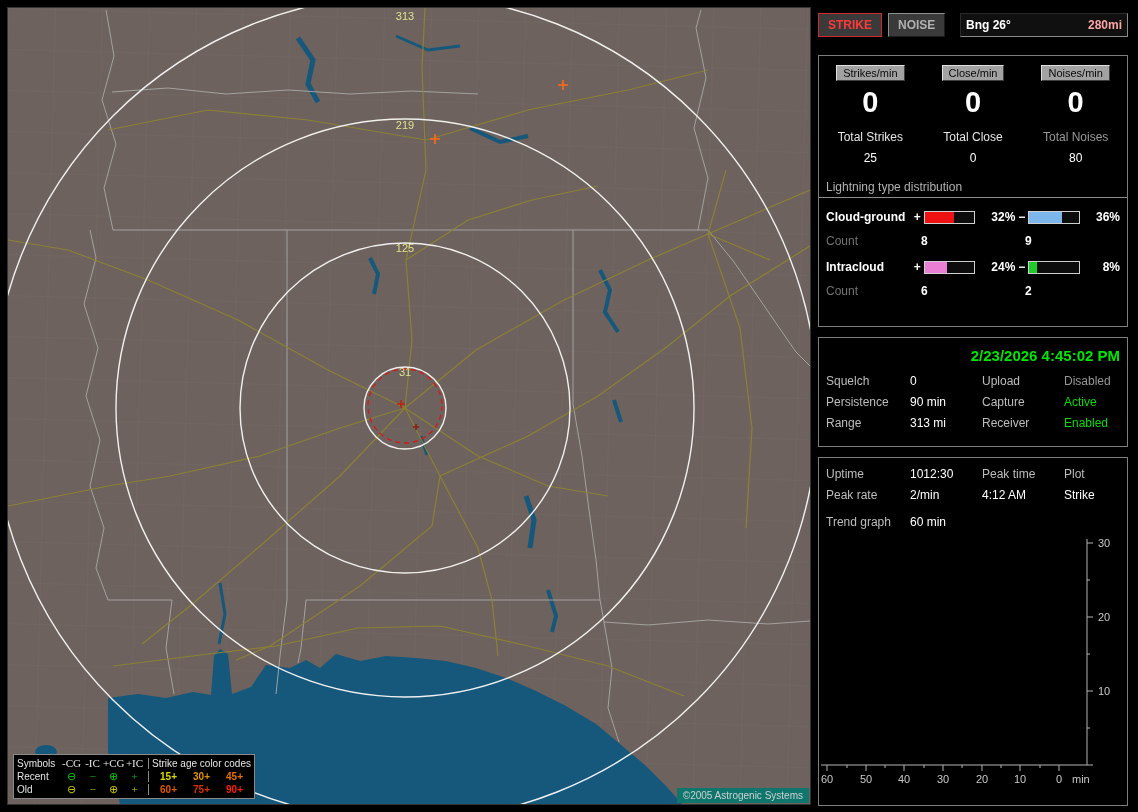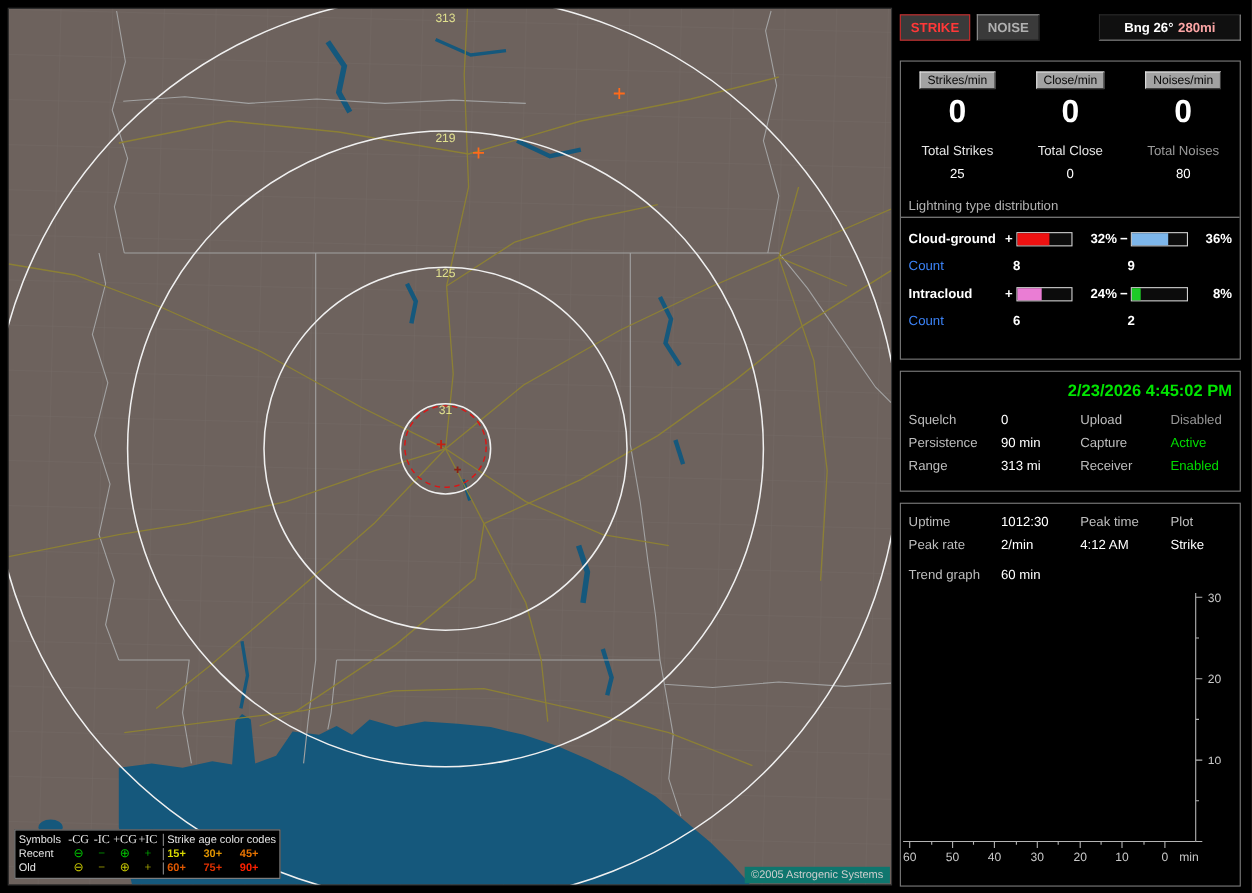--- a/index.html
+++ b/index.html
@@ -10,53 +10,53 @@
   
   .map-wrap { position:absolute; left:8px; top:8px; width:802px; height:796px;
     background:#6d625d; outline:1px solid #333; }
   svg.map { position:absolute; left:0; top:0; }
   .legend { position:absolute; left:5px; bottom:5px; width:242px; background:#000;
     border:1px solid #8a8a8a; font-size:10px; color:#e4e4e4; padding:2px 3px; box-sizing:border-box; }
   .lrow { display:flex; align-items:center; height:13px; }
   .lname { width:44px; }
   .lsym { width:21px; text-align:center; font-size:11px; font-family:Liberation Serif, serif; line-height:1; }
   .lages { flex:1; border-left:1px solid #8a8a8a; margin-left:3px; padding-left:3px; display:flex; align-items:center; }
-  .lage { flex:1; text-align:left; font-weight:bold; }
+  .lage { flex:1; text-align:center; font-weight:bold; }
   .lagetitle { flex:1; text-align:center; }
   .copyright { position:absolute; right:1px; bottom:1px; background:#0f766e; color:#cfcfcf;
     font-size:10px; padding:2px 6px; }
   
   .panel { position:absolute; left:818px; top:0; width:312px; height:812px; color:#c4c4c4; font-size:12px; }
   .box { position:absolute; left:0; width:310px; border:1px solid #7d7d7d; background:#000; box-sizing:border-box; overflow:hidden; }
   #box-top { position:absolute; top:13px; left:0; width:310px; height:24px; display:flex; align-items:stretch; gap:6px; }
   .btn { font-family:inherit; font-size:12px; font-weight:bold; background:#3a3a3a; color:#b0b0b0;
     border:1px solid; border-color:#909090 #1c1c1c #1c1c1c #909090; padding:2px 9px; cursor:pointer; }
   .btn.strike { border-color:#cc2b2b; }
-  .bng-box { margin-left:auto; width:129px; background:#101010; border:1px solid;
-    border-color:#2a2a2a #8a8a8a #8a8a8a #2a2a2a; display:flex; align-items:center; padding:0 22px;
+  .bng-box { margin-left:auto; width:168px; background:#101010; border:1px solid;
+    border-color:#2a2a2a #8a8a8a #8a8a8a #2a2a2a; display:flex; align-items:center; padding:0 5px;
     font-weight:bold; color:#fff; box-sizing:border-box; }
   .bng-box .mi { margin-left:auto; }
   #box-stats { top:55px; height:272px; }
   .rates { display:flex; padding-top:9px;align-items:flex-end; }
   .rcol { flex:1; text-align:center; }
   .chip { display:inline-block; background:#a2a2a2; color:#0a0a0a; font-size:11px; padding:1px 6px;
     border:1px solid; border-color:#e0e0e0 #3d3d3d #3d3d3d #e0e0e0; }
   .zero { font-size:29px; font-weight:bold; color:#fff; line-height:1; margin-top:7px; }
   .tlabel { margin-top:13px; color:#e6e6e6; }
   .tlabel.dim { color:#9a9a9a; }
   .tvalue { margin-top:7px; color:#fff; }
   .dist-title { margin-top:15px; padding:0 7px 3px; color:#b2b2b2; border-bottom:1px solid #8d8d8d; }
   .drow { display:flex; align-items:center; padding:0 7px; margin-top:12px; }
   .dlabel { width:86px; font-weight:bold; color:#fff; }
   .sign { width:13px; color:#fff; font-weight:bold; text-align:center; }
   .bar { width:50px; height:11px; border:1px solid #cfcfcf; background:#0c0c0c; }
   .bar i { display:block; height:100%; }
   .pct { width:37px; font-weight:bold; color:#fff; margin-left:4px;text-align:right; }
   .crow { display:flex; padding:0 7px; margin-top:10px; }
-  .crow .clabel { width:95px; color:#3b82f6; }
+  .crow .clabel { width:95px; color:#737373; }
   .crow .c1 { width:104px; color:#fff; font-weight:bold; }
   .crow .c2 { color:#fff; font-weight:bold; }
   #box-status { top:337px; height:110px; }
   .datetime { padding:9px 7px 8px; font-size:15px; font-weight:bold;text-align:right; }
   .sgrid { display:grid; grid-template-columns:84px 72px 82px 1fr; row-gap:7px; padding:2px 7px; }
   .lab { color:#bdbdbd; } .val { color:#fff; }
   #box-trend { top:457px; height:349px; }
   .tgrid { display:grid; grid-template-columns:84px 72px 82px 1fr; row-gap:7px; padding:9px 7px 0; }
   .trow2 { display:grid; grid-template-columns:84px 1fr; padding:13px 7px 0; }
   svg.chart { display:block; margin-top:4px; }

